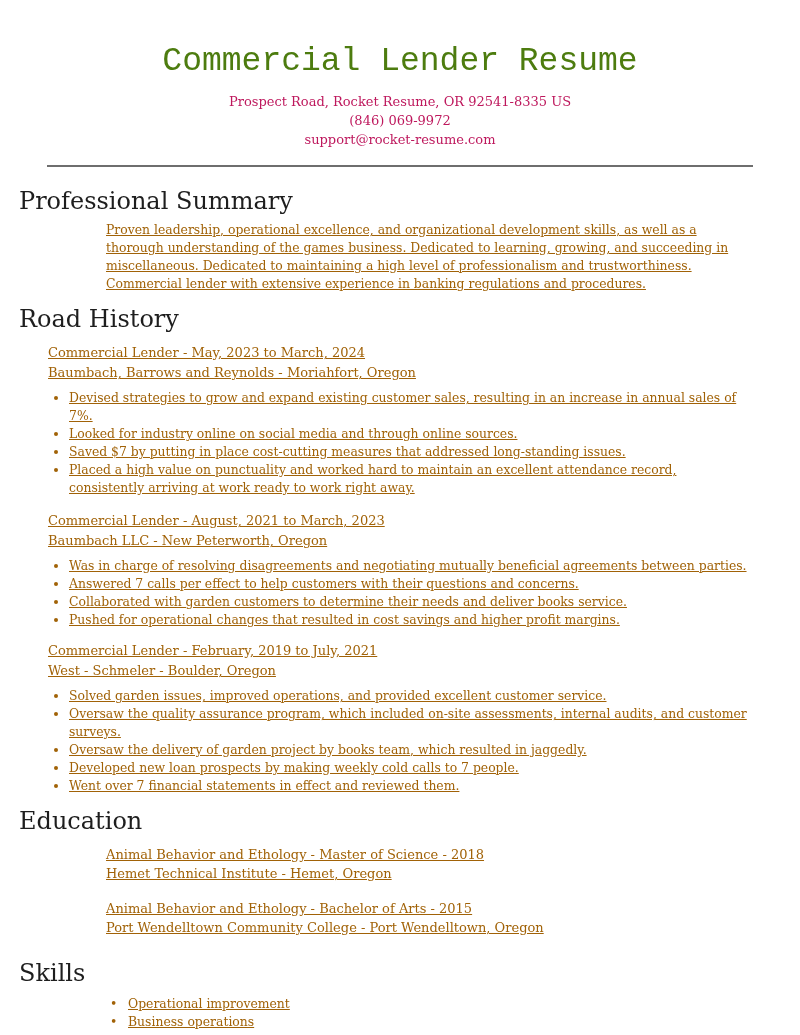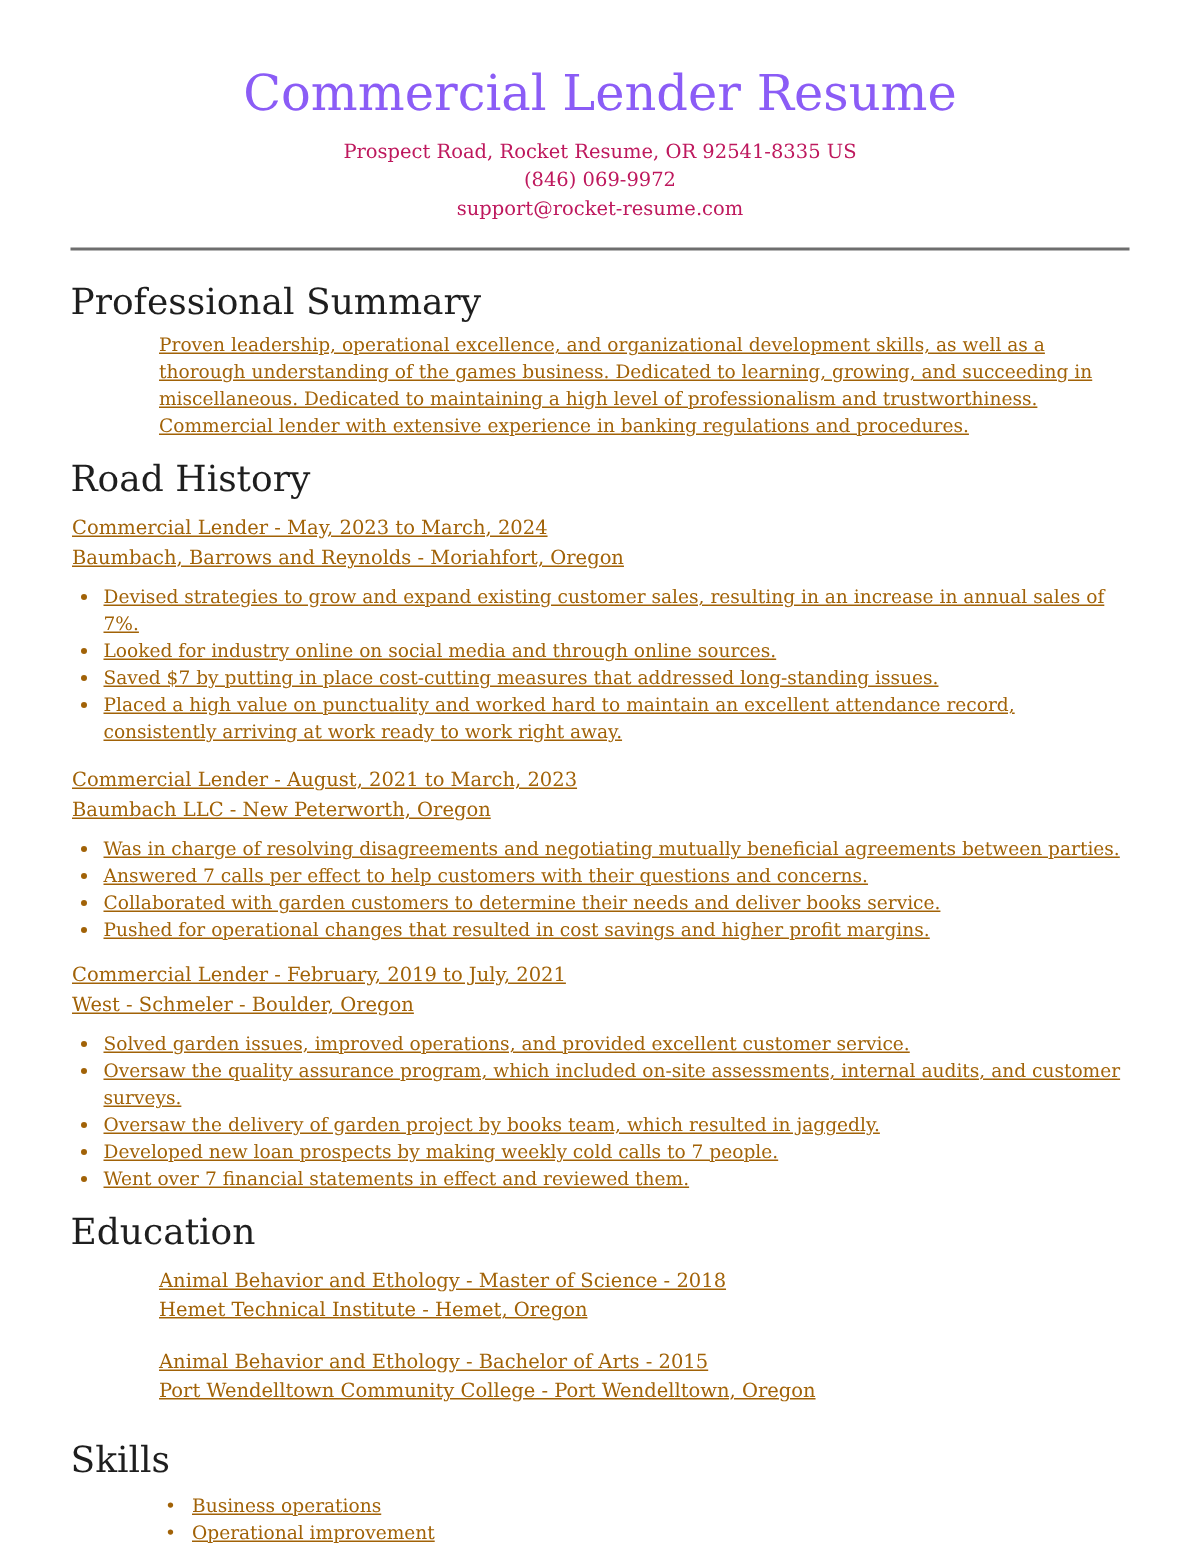--- a/index.html
+++ b/index.html
@@ -5,30 +5,30 @@
     html, body { margin: 0; padding: 0; background: #ffffff; }
     body {
       width: 800px; height: 1035px; overflow: hidden;
       font-family: "DejaVu Serif", serif;
       color: #222222;
     }
     .page { position: relative; width: 800px; }
     .header { text-align: center; padding-top: 40px; }
     .name {
       font-size: 33px; font-weight: normal; margin: 0;
-      color: #8b5cf6; letter-spacing: 0px; line-height: 44px;
+      color: #4d7c0f; letter-spacing: 0px; line-height: 44px; font-family: Liberation Mono, monospace;
     }
     .contact { margin-top: 8px; font-size: 13px; line-height: 19px; color: #be185d; }
     .divider {
       margin: 16px 47px 0 47px; height: 0; border: 0;
       border-top: 2px solid #6e6e6e;
     }
     .section-title {
       font-size: 24px; font-weight: normal; margin: 0;
-      padding-left: 47px; color: #1e1e1e; line-height: 32px;
+      padding-left: 19px; color: #1e1e1e; line-height: 32px;
     }
     .section-body { padding-left: 106px; padding-right: 47px; font-size: 12.4px; line-height: 18px; color: #a16207; text-decoration: underline; }
     .summary { margin: 4px 0 0 0; }
     .job { margin-bottom: 10px; }
     .job-title, .job-company { font-size: 13px; line-height: 20px; }
     ul { margin: 6px 0 0 0; padding-left: 21px; }
     li { margin: 0; line-height: 18px; }
     .edu { margin-bottom: 16px; }
     .edu-line { font-size: 13px; line-height: 19px; }
     .skills { display: flex; flex-wrap: wrap; padding-left: 0; margin: 6px 0 0 0; }
@@ -103,22 +103,22 @@
         <div class="edu-line">Animal Behavior and Ethology - Bachelor of Arts - 2015</div>
         <div class="edu-line">Port Wendelltown Community College - Port Wendelltown, Oregon</div>
       </div>
     </div>
   </section>
 
   <section>
     <h2 class="section-title">Skills</h2>
     <div class="section-body" style="padding-left:128px; margin-top:6px;">
       <ul class="skills" style="padding-left:0;">
+        <li style="list-style:none; position:relative;">Operational improvement</li>
         <li style="list-style:none; position:relative;">Business operations</li>
-        <li style="list-style:none; position:relative;">Operational improvement</li>
       </ul>
     </div>
   </section>
 </div>
 
 <style>
   .skills li::before { content: "•"; position: absolute; left: -18px; }
   .skills li { width: 320px; }
 </style>
 

